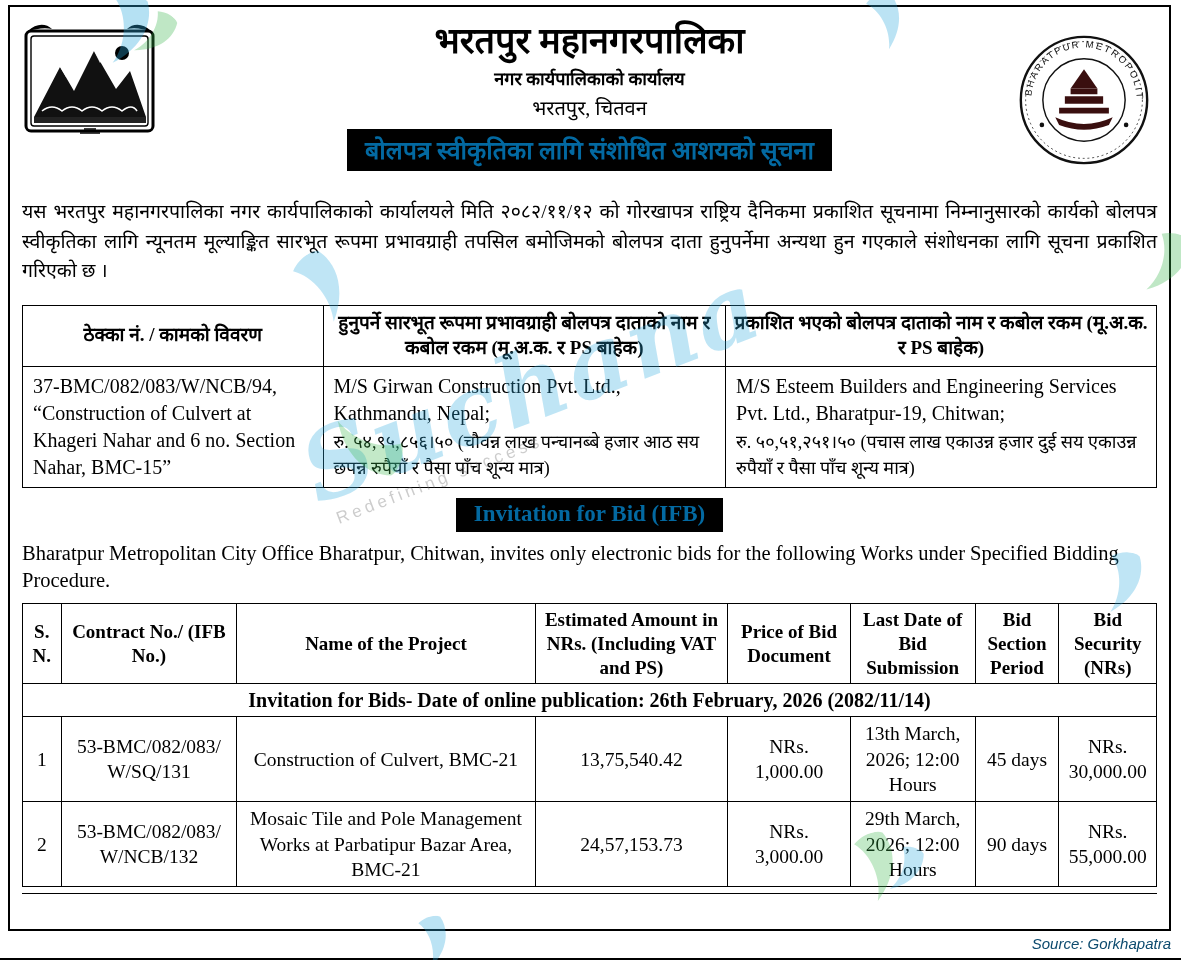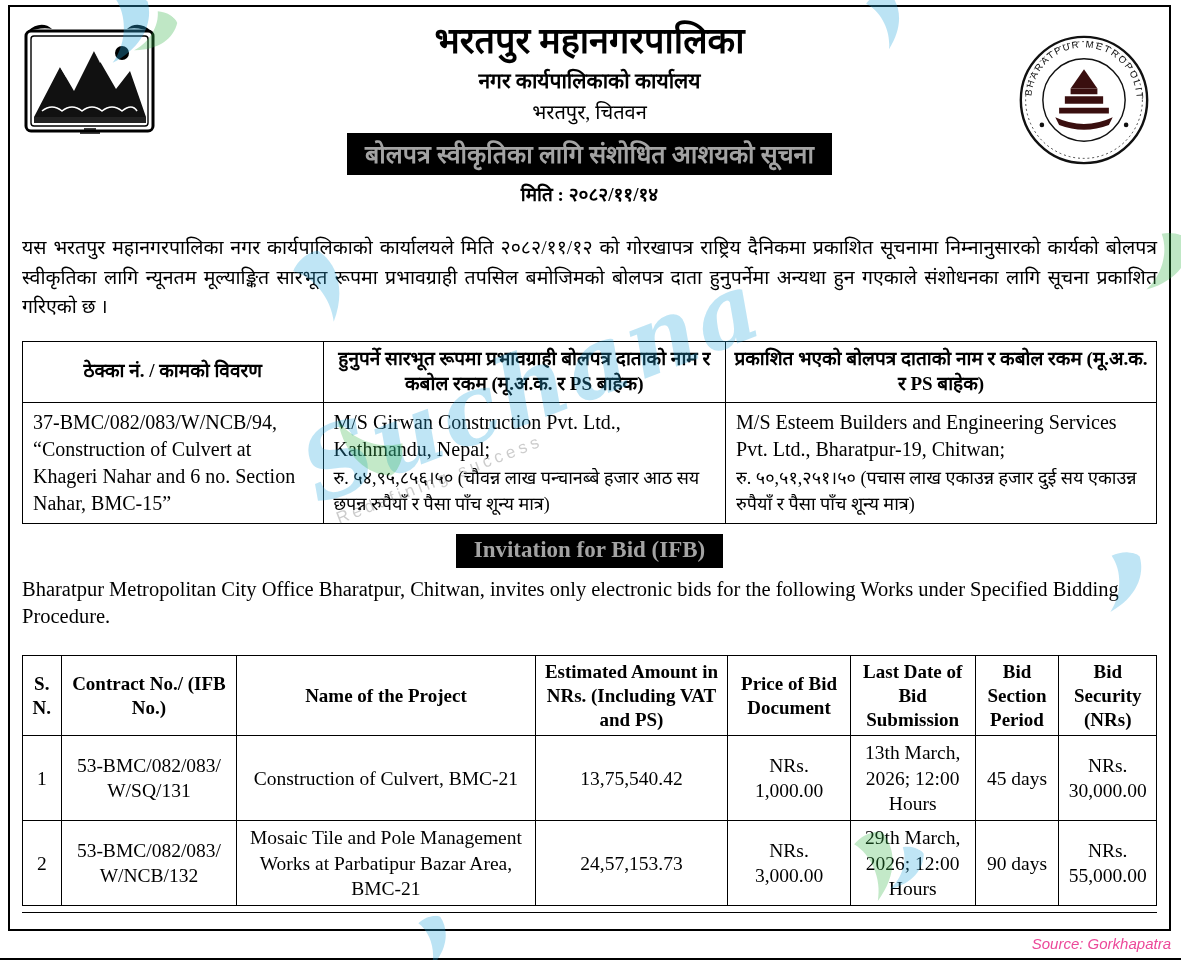--- a/index.html
+++ b/index.html
@@ -18,61 +18,61 @@
     padding:8px 12px 6px 12px;
     z-index:1;
     background:transparent;
   }
   
   .header{display:flex;align-items:flex-start;}
   .emblem{width:140px;flex:0 0 140px;padding-top:6px;}
   .header-center{flex:1;text-align:center;}
   .seal{width:140px;flex:0 0 140px;padding-top:18px;}
   .org-name{font-size:36px;font-weight:bold;line-height:1.15;margin-top:6px;}
-  .office{font-size:21px;font-weight:bold;margin-top:4px;}
+  .office{font-size:18px;font-weight:bold;margin-top:4px;}
   .location{font-size:20px;margin-top:4px;}
   .banner-wrap{margin-top:8px;}
   .black-banner{
-    display:inline-block;background:#000;color:#a3a3a3;font-weight:bold;
+    display:inline-block;background:#000;color:#0369a1;font-weight:bold;
     padding:3px 18px 5px 18px;
   }
   .notice-banner{font-size:25px;}
   .date-line{font-size:19px;margin-top:6px;font-weight:bold;}
   
   .intro{
     font-size:19.5px;line-height:1.5;text-align:justify;margin-top:26px;
   }
   
   table{border-collapse:collapse;width:100%;table-layout:fixed;}
   th,td{border:1.5px solid #000;box-sizing:border-box;}
   .rev-table{margin-top:20px;}
   .rev-table th{font-size:19px;font-weight:bold;text-align:center;padding:5px 8px;line-height:1.3;vertical-align:middle;}
   .rev-table td{vertical-align:top;padding:6px 10px;font-size:20px;line-height:1.35;}
   .rev-contract{word-break:break-word;}
   .dev-amount{font-size:18px;line-height:1.45;margin-top:2px;}
   
   .ifb-banner-wrap{text-align:center;margin-top:10px;}
   .ifb-banner{font-size:23px;}
   .ifb-intro{font-size:20.5px;line-height:1.35;margin-top:8px;text-align:left;}
-  .ifb-table{margin-top:24px;padding-left:28px;}
+  .ifb-table{margin-top:8px;padding-left:28px;}
   .ifb-table th{font-size:19px;font-weight:bold;text-align:center;vertical-align:middle;padding:4px 4px;line-height:1.25;}
   .ifb-table td{font-size:19.5px;text-align:center;vertical-align:middle;padding:4px 6px;line-height:1.3;word-break:break-word;}
   .pub-row td{font-weight:bold;font-size:20px;padding:3px 6px;}
   
   .footer-info{font-size:20.5px;line-height:1.35;margin-top:8px;padding:0 2px;}
   .footer-line{
     display:flex;justify-content:space-between;align-items:baseline;
     border-top:1.5px solid #000;margin-top:6px;padding:4px 2px 2px 2px;
     font-size:20.5px;
   }
   
   .source-line{
     position:absolute;right:10px;bottom:8px;z-index:1;
     font-family:"Liberation Sans","DejaVu Sans",sans-serif;
-    font-style:italic;font-size:15px;color:#ec4899;
+    font-style:italic;font-size:15px;color:#0c4a6e;
   }
   .bottom-rule{position:absolute;left:0;right:0;bottom:0;height:2px;background:#000;z-index:1;}
   
   .wm-layer{position:absolute;inset:0;z-index:3;pointer-events:none;}
   .wm-text{
     position:absolute;left:290px;top:330px;
     transform:rotate(-21deg);
     font-family:"DejaVu Serif","Liberation Serif",serif;
     font-style:italic;font-weight:bold;
     font-size:96px;letter-spacing:3px;
@@ -114,21 +114,20 @@
         </svg>
       </div>
 
       <div class="header-center">
         <div class="org-name">भरतपुर महानगरपालिका</div>
         <div class="office">नगर कार्यपालिकाको कार्यालय</div>
         <div class="location">भरतपुर, चितवन</div>
         <div class="banner-wrap">
           <span class="black-banner notice-banner">बोलपत्र स्वीकृतिका लागि संशोधित आशयको सूचना</span>
         </div>
-        <div class="date-line">मिति : २०८२/११/१४</div>
       </div>
 
       <div class="seal">
         <svg width="134" height="134" viewBox="0 0 140 140">
           <circle cx="70" cy="70" r="66" fill="#fff" stroke="#111" stroke-width="2.5"></circle>
           <circle cx="70" cy="70" r="43" fill="none" stroke="#111" stroke-width="1.5"></circle>
           <circle cx="70" cy="70" r="61" fill="none" stroke="#111" stroke-width="0.8" stroke-dasharray="2,3"></circle>
           <defs>
             <path id="sealArc" d="M15 70 a55 55 0 0 1 110 0" fill="none"></path>
           </defs>
@@ -199,20 +198,23 @@
           <th>Contract No./ (IFB No.)</th>
           <th>Name of the Project</th>
           <th>Estimated Amount in NRs. (Including VAT and PS)</th>
           <th>Price of Bid Document</th>
           <th>Last Date of Bid Submission</th>
           <th>Bid Section Period</th>
           <th>Bid Security (NRs)</th>
         </tr>
       </thead>
       <tbody>
+        <tr class="pub-row">
+          <td colspan="8">Invitation for Bids- Date of online publication: 26th February, 2026 (2082/11/14)</td>
+        </tr>
         <tr>
           <td>1</td>
           <td>53-BMC/082/083/ W/SQ/131</td>
           <td>Construction of Culvert, BMC-21</td>
           <td>13,75,540.42</td>
           <td>NRs. 1,000.00</td>
           <td>13th March, 2026; 12:00 Hours</td>
           <td>45 days</td>
           <td>NRs. 30,000.00</td>
         </tr>

